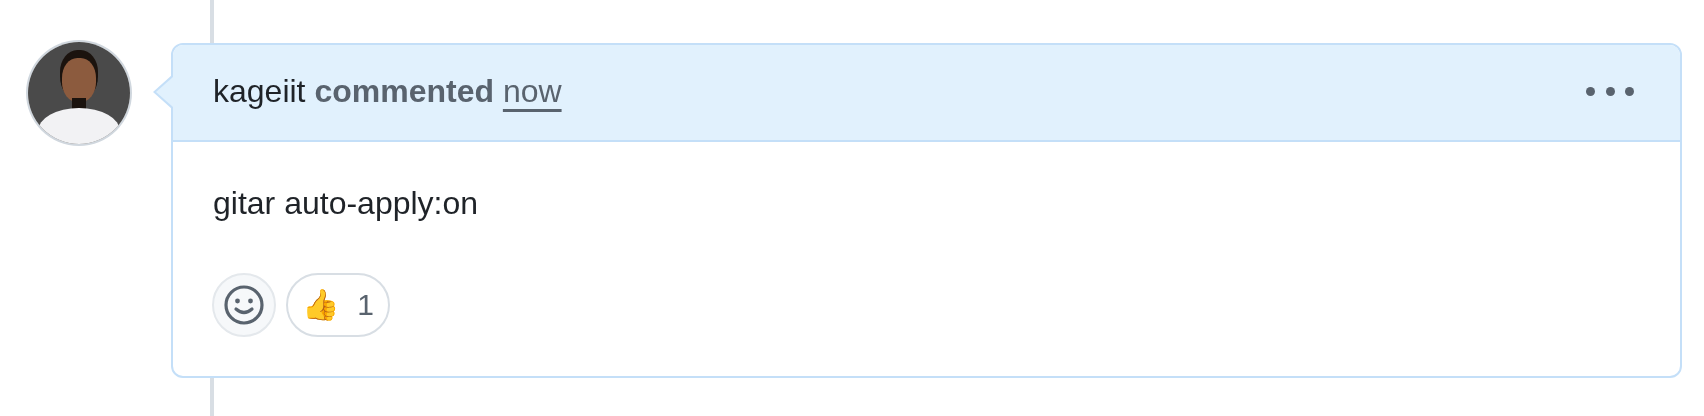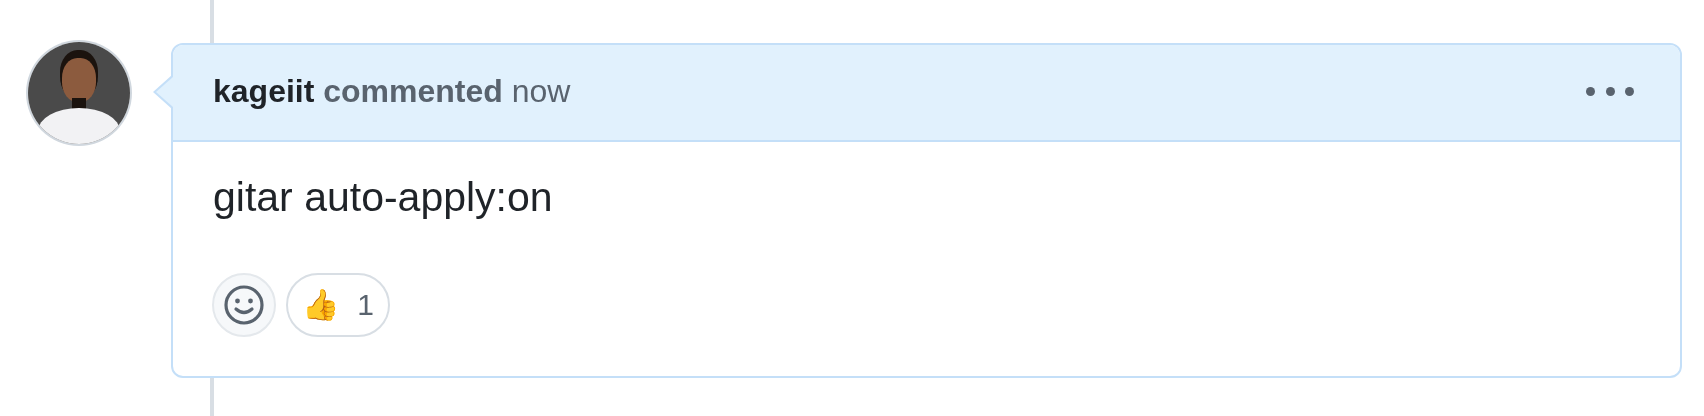--- a/index.html
+++ b/index.html
@@ -48,34 +48,34 @@
     }
     .arrow-inner {
       position: absolute; left: 156px; top: 77px; width: 0; height: 0;
       border-top: 15px solid transparent; border-bottom: 15px solid transparent;
       border-right: 17px solid #e1f1fd;
     }
     .header-text {
       position: absolute; left: 40px; top: 24px; font-size: 32px; line-height: 44px;
       white-space: nowrap;
     }
-    .author { font-weight: bold; color: #1f2328; }
+    .author { font-weight: normal; color: #1f2328; }
     .action { color: #59636e; font-weight: bold; }
     .timestamp {
-      color: #59636e; text-decoration-thickness: 3px;
+      color: #59636e; text-decoration: underline; text-decoration-thickness: 3px;
       text-underline-offset: 7px;
     }
     .more-button {
       position: absolute; right: 46px; top: 30px; width: 48px; height: 32px;
       display: flex; align-items: center; justify-content: space-between;
       cursor: pointer;
     }
     .more-button .dot { width: 9px; height: 9px; border-radius: 50%; background: #59636e; }
     .comment-body {
-      position: absolute; left: 40px; top: 130px; font-size: 41px; line-height: 44px;
+      position: absolute; left: 40px; top: 136px; font-size: 32px; line-height: 44px;
       color: #1f2328; white-space: nowrap;
     }
     .reactions {
       position: absolute; left: 39px; top: 228px; display: flex; gap: 10px;
     }
     .emoji-picker {
       width: 64px; height: 64px; border-radius: 50%; box-sizing: border-box;
       border: 2px solid #e4e8ec; background: #f6f8fa;
       display: flex; align-items: center; justify-content: center; cursor: pointer;
     }

